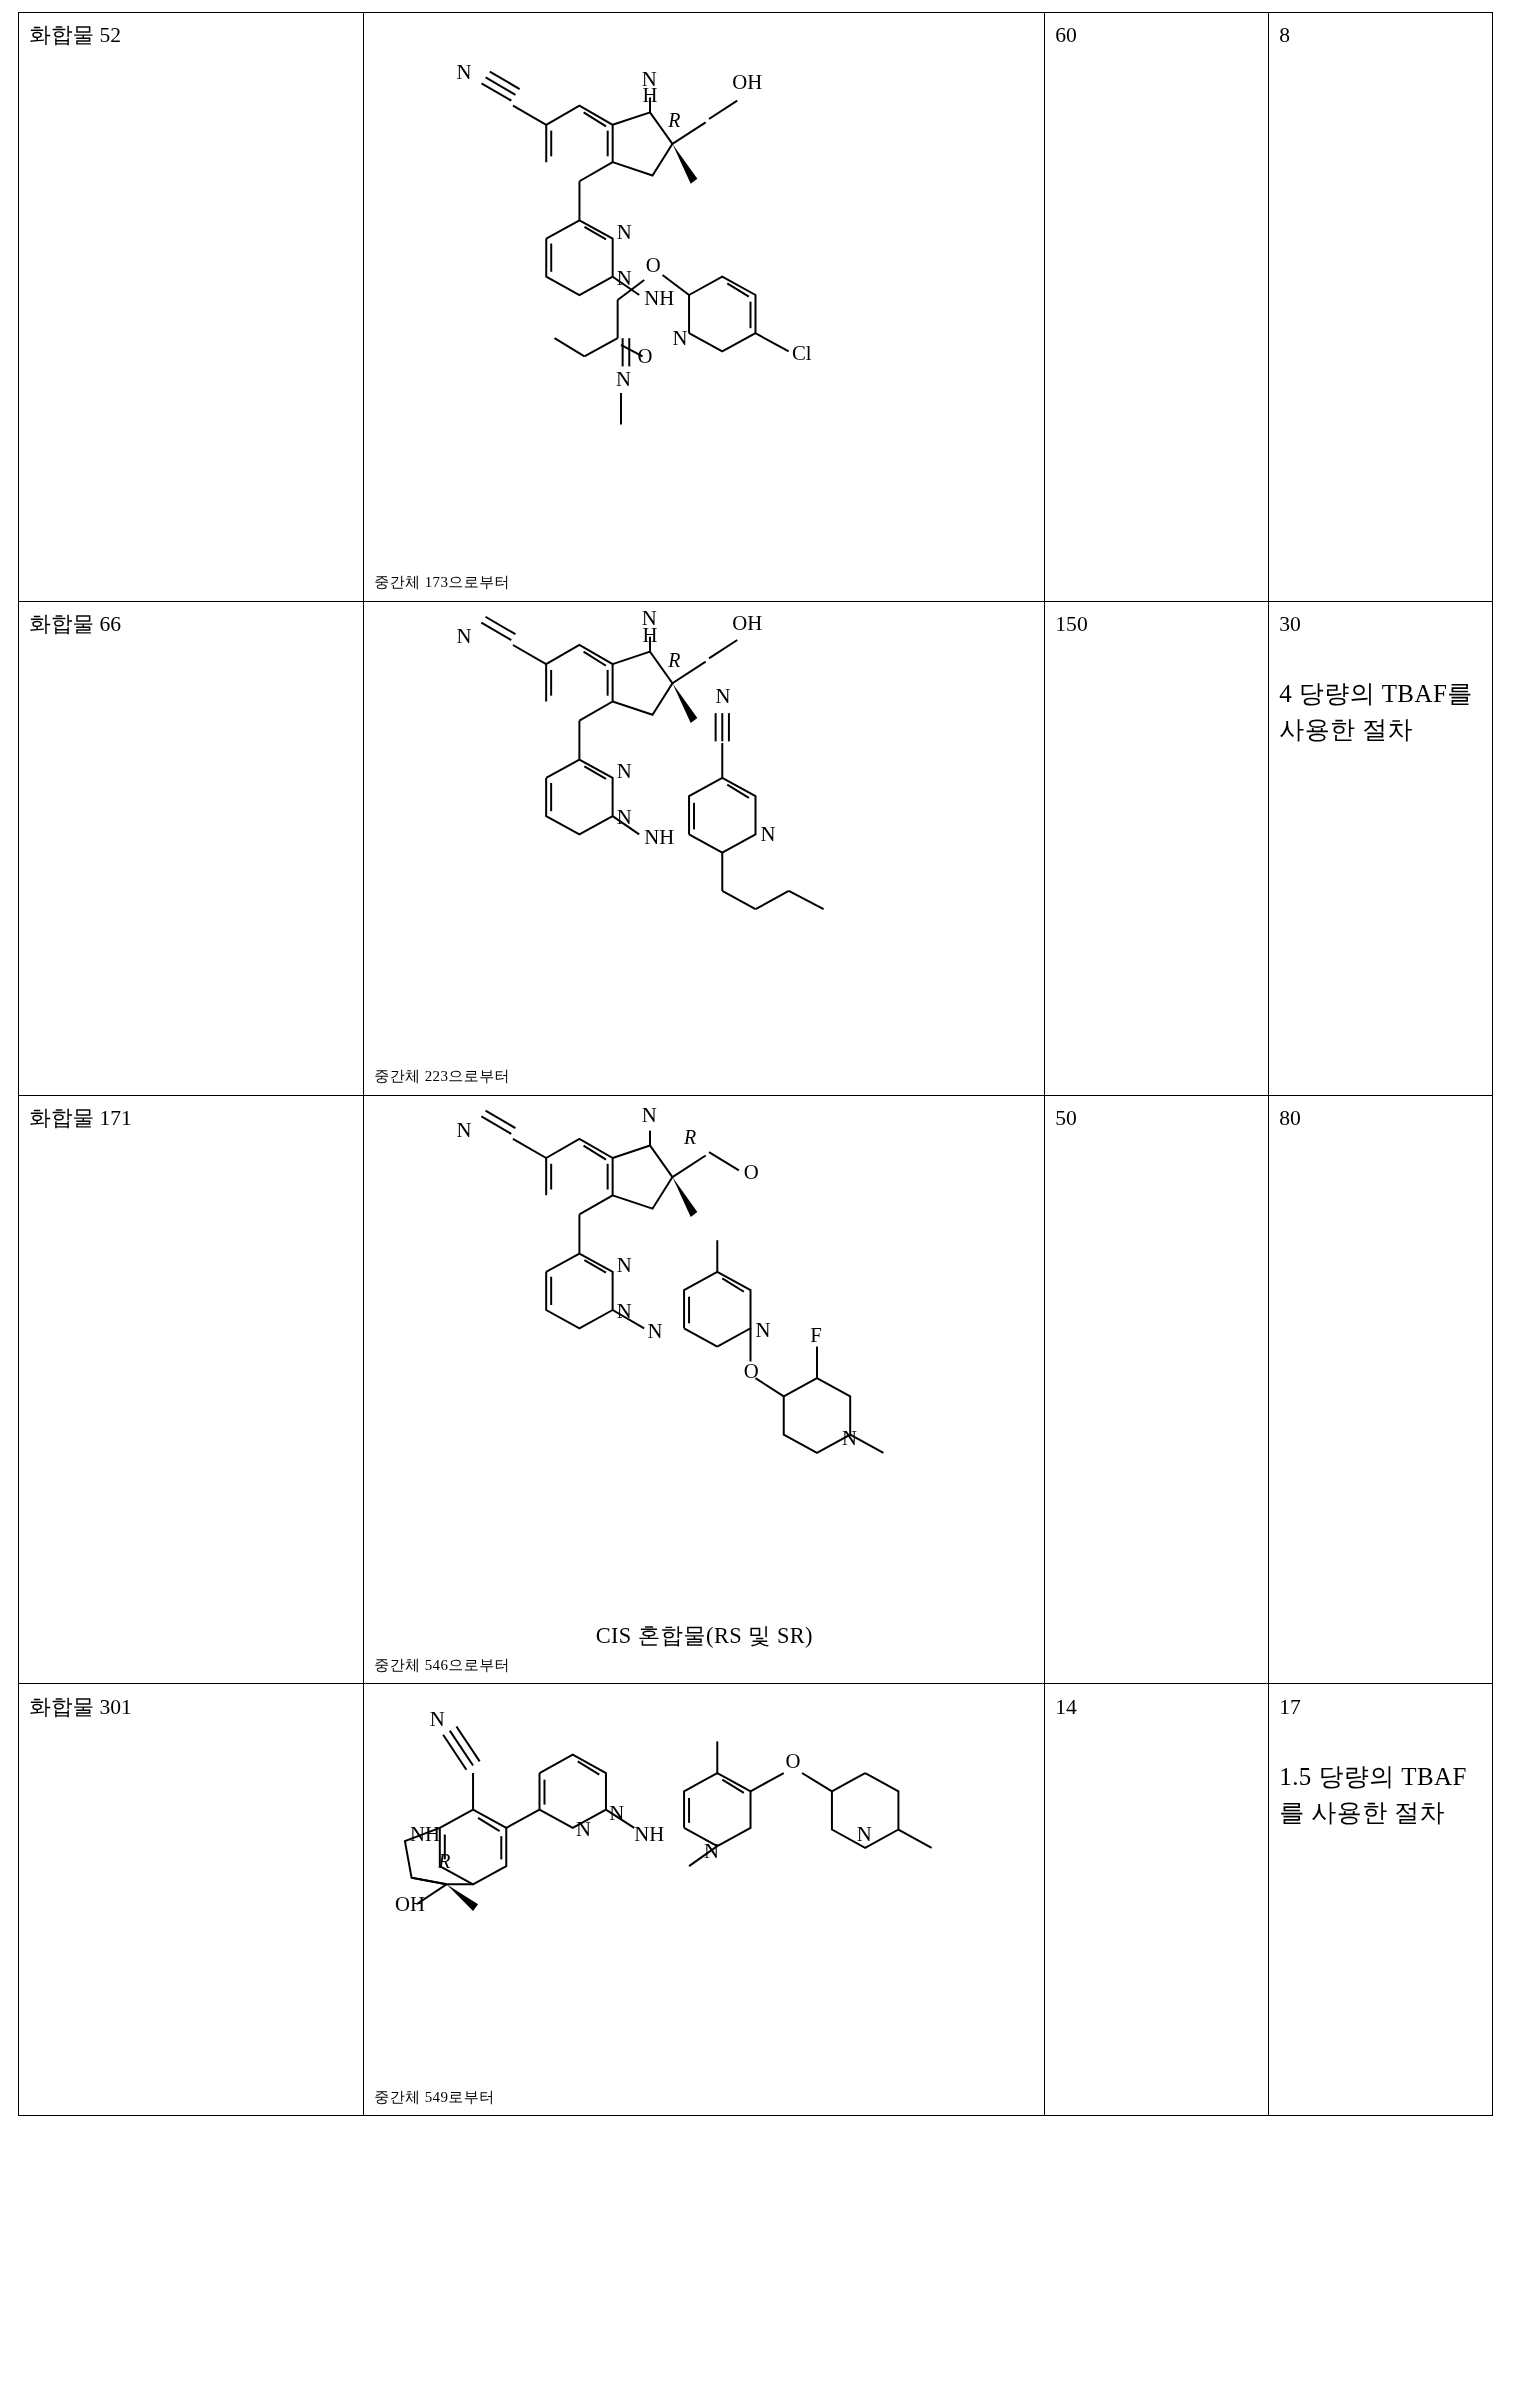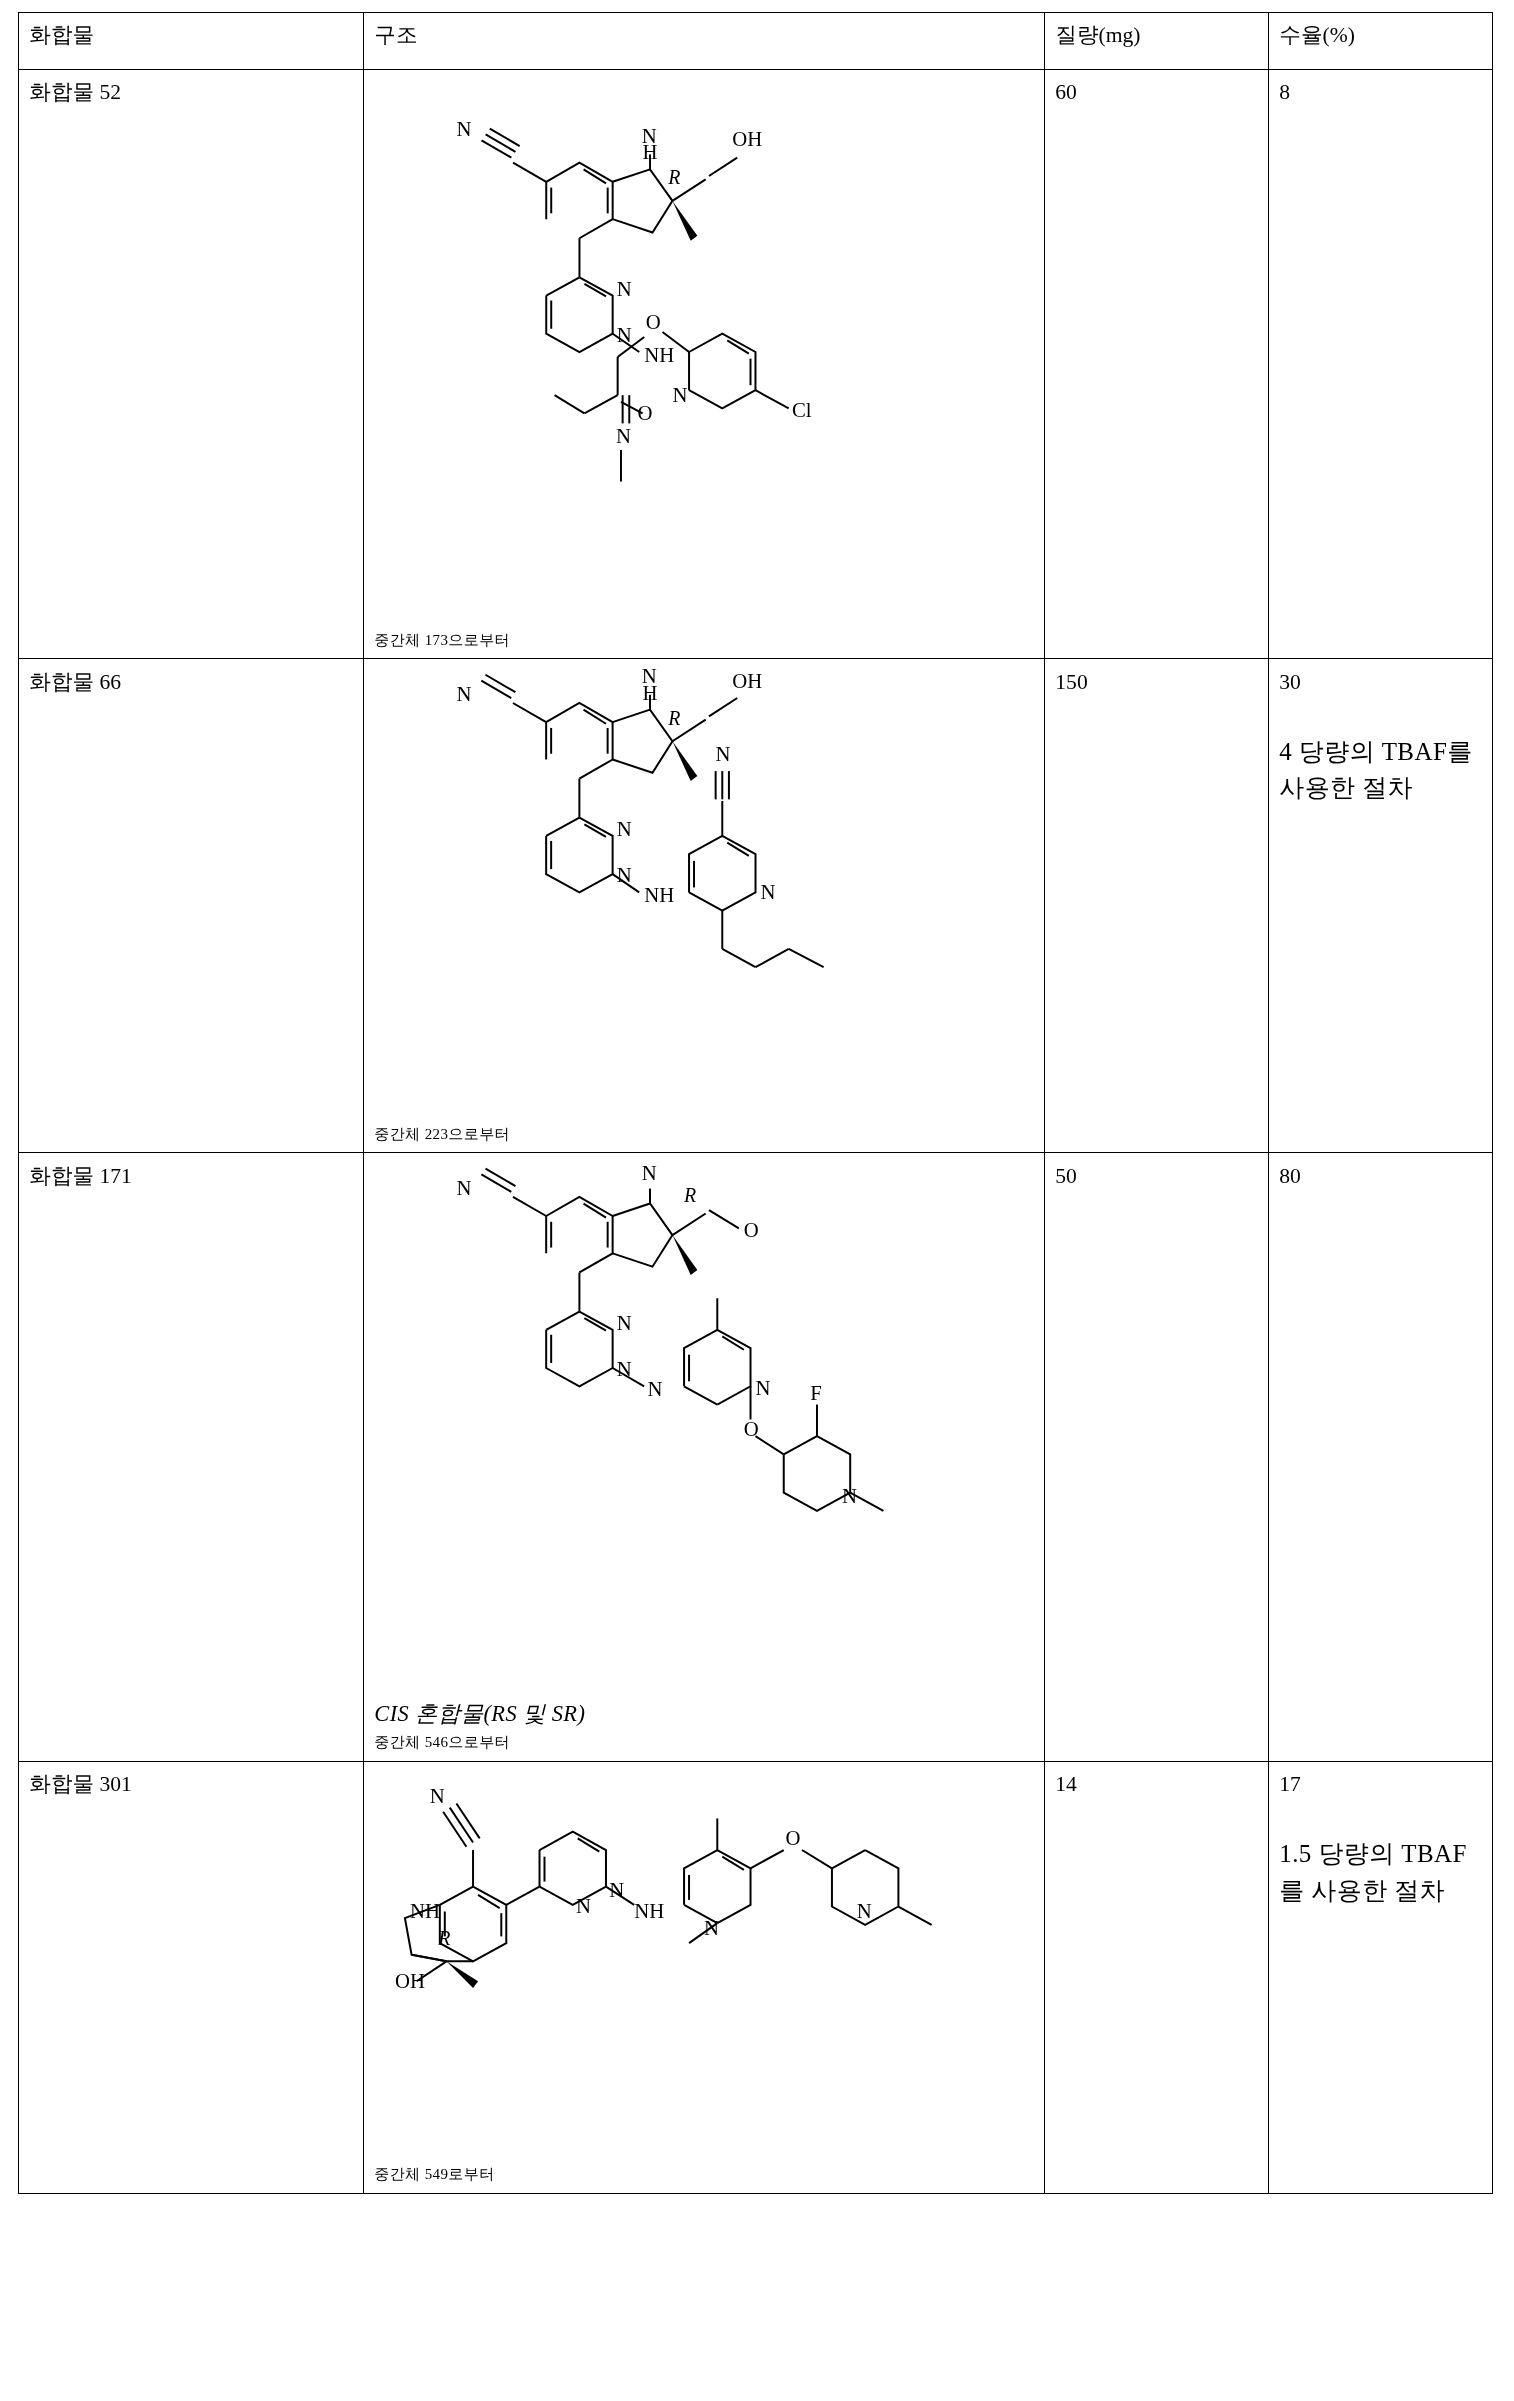--- a/index.html
+++ b/index.html
@@ -46,24 +46,24 @@
   .struct-svg {
     display: block;
     margin: 0 auto;
   }
   .caption {
     font-size: 15px;
     margin-top: 3.3px;
     letter-spacing: 0.4px;
   }
   .center-note {
+    text-align: center;
     font-size: 22.4px;
-    margin-top: 22px;
+    margin-top: 2px;
     letter-spacing: 0.4px;
-    font-style: italic;
   }
   .yield-note {
     margin-top: 37px;
     font-size: 25px;
     line-height: 1.45;
     letter-spacing: 0.4px;
   }
   .val {
     font-size: 22.4px;
   }
@@ -91,26 +91,20 @@
 
 <div class="page">
   <table class="main">
     <colgroup>
       <col class="c1">
         <col class="c2">
         <col class="c3">
         <col class="c4">
     </colgroup>
     <tbody>
-      <tr class="hdr">
-        <td>화합물</td>
-        <td>구조</td>
-        <td>질량(mg)</td>
-        <td>수율(%)</td>
-      </tr>
 
       <tr>
         <td>화합물 52</td>
         <td class="struct-cell">
           <svg class="struct-svg" width="648" height="548" viewBox="0 0 780 660" style="font-size:26px">
 
             <polyline points="200,170 200,125 240,102 280,125 280,170 240,193"></polyline>
             <line x1="206" y1="132" x2="206" y2="163"></line>
             <line x1="245" y1="110" x2="272" y2="127"></line>
             <line x1="274" y1="132" x2="274" y2="163"></line>

